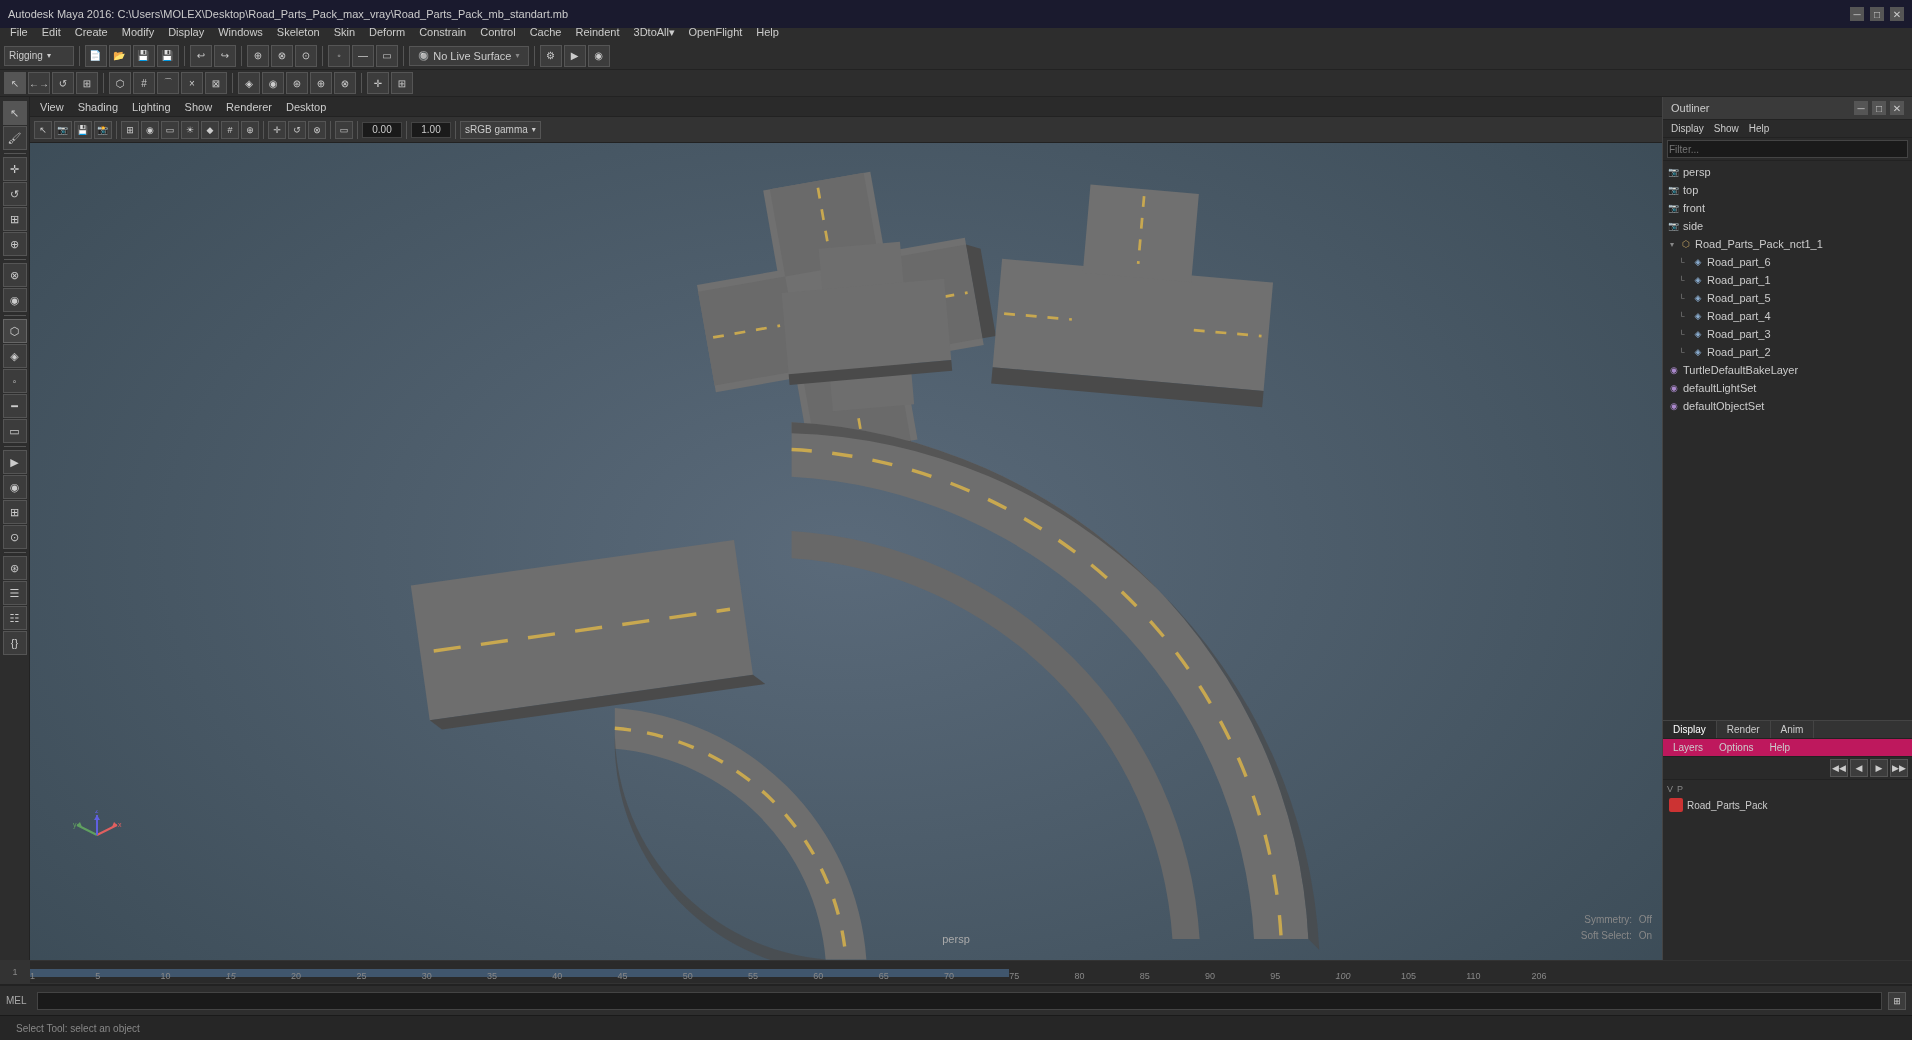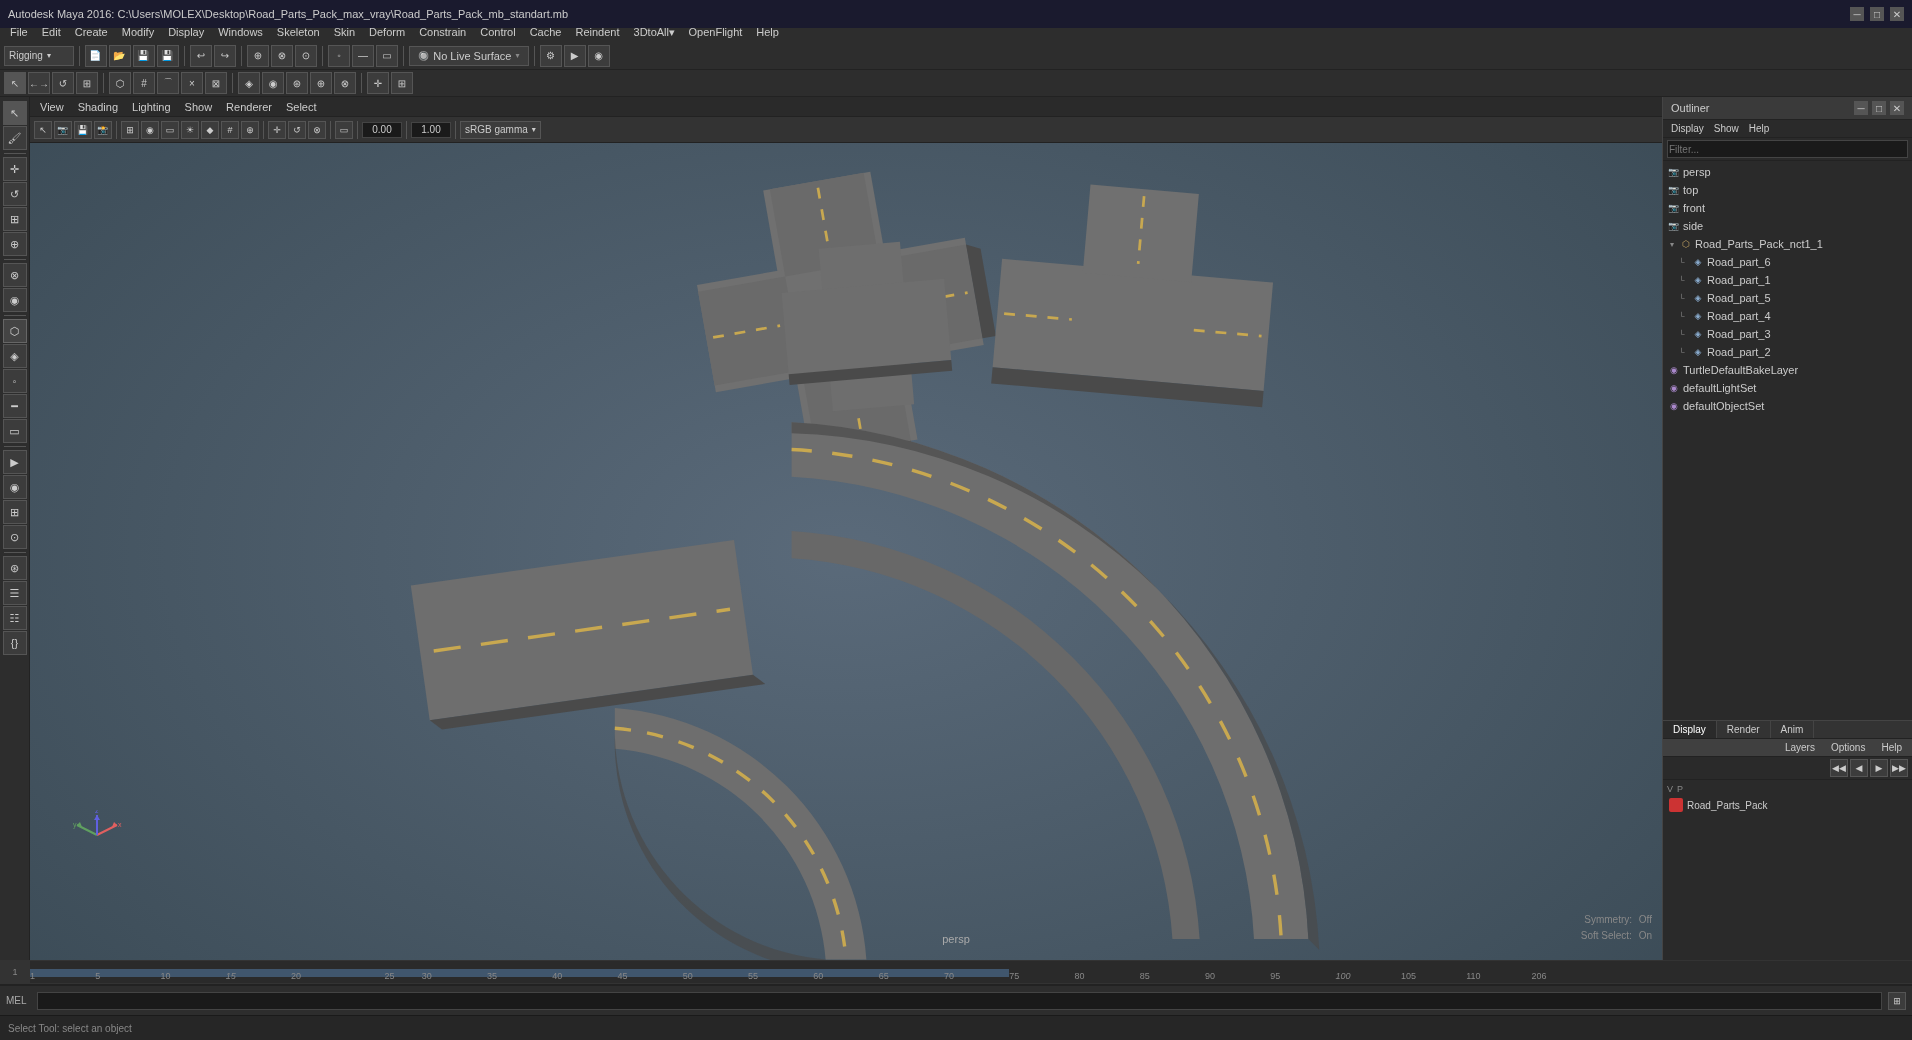--- a/index.html
+++ b/index.html
@@ -344,22 +344,21 @@
     }
     .cb-tab.active {
       background: #2a2a2a;
       color: #fff;
     }
     #cb-sub-tabs {
       display: flex;
       padding: 2px 4px;
       gap: 4px;
       border-bottom: 1px solid #222;
-      background: #404040;
-      justify-content: flex-end;
+      background: #be185d;
     }
     .cb-sub-tab {
       padding: 1px 6px;
       cursor: pointer;
       font-size: 10px;
       color: #ccc;
     }
     #cb-toolbar {
       display: flex;
       justify-content: flex-end;
@@ -473,21 +472,21 @@
     
     #status-bar {
       position: absolute;
       bottom: 0;
       left: 0;
       right: 0;
       height: 25px;
       background: #262626;
       display: flex;
       align-items: center;
-      padding: 0 8px;
+      padding: 0 16px;
       font-size: 10px;
       color: #888;
       border-top: 1px solid #1a1a1a;
     }
 
     
     .vp-separator { width: 1px; height: 18px; background: #555; margin: 0 2px; }
     .vp-btn {
       width: 18px;
       height: 18px;
@@ -674,21 +673,21 @@
   <button class="left-btn">☷</button>
   <button class="left-btn">{}  </button>
 </div>
 
 <div id="viewport-menubar">
   <span class="menu-item">View</span>
   <span class="menu-item">Shading</span>
   <span class="menu-item">Lighting</span>
   <span class="menu-item">Show</span>
   <span class="menu-item">Renderer</span>
-  <span class="menu-item">Select</span>
+  <span class="menu-item">Desktop</span>
 </div>
 
 <div id="viewport-toolbar">
   <button class="vp-btn">↖</button>
   <button class="vp-btn">📷</button>
   <button class="vp-btn">💾</button>
   <button class="vp-btn">📸</button>
   <div class="vp-separator"></div>
   <button class="vp-btn">⊞</button>
   <button class="vp-btn">◉</button>
@@ -958,21 +957,21 @@
   <div style="position:absolute;left:0;top:0;width:30px;height:100%;background:#333;display:flex;align-items:center;justify-content:center;font-size:9px;color:#888;">1</div>
 
   <div id="timeline-content" style="position:absolute;left:30px;right:250px;top:0;height:100%;overflow:hidden;cursor:pointer;">
     <div class="range-bar" style="left:0;right:40%;"></div>
 
     <span style="position:absolute;left:0;bottom:2px;font-size:9px;color:#888;">1</span>
     <span style="position:absolute;left:4%;bottom:2px;font-size:9px;color:#888;">5</span>
     <span style="position:absolute;left:8%;bottom:2px;font-size:9px;color:#888;">10</span>
     <span style="position:absolute;left:12%;bottom:2px;font-size:9px;color:#888;font-style:italic;">15</span>
     <span style="position:absolute;left:16%;bottom:2px;font-size:9px;color:#888;">20</span>
-    <span style="position:absolute;left:20%;bottom:2px;font-size:9px;color:#888;margin-left:28px;">25</span>
+    <span style="position:absolute;left:20%;bottom:2px;font-size:9px;color:#888;">25</span>
     <span style="position:absolute;left:24%;bottom:2px;font-size:9px;color:#888;">30</span>
     <span style="position:absolute;left:28%;bottom:2px;font-size:9px;color:#888;">35</span>
     <span style="position:absolute;left:32%;bottom:2px;font-size:9px;color:#888;">40</span>
     <span style="position:absolute;left:36%;bottom:2px;font-size:9px;color:#888;">45</span>
     <span style="position:absolute;left:40%;bottom:2px;font-size:9px;color:#888;">50</span>
     <span style="position:absolute;left:44%;bottom:2px;font-size:9px;color:#888;">55</span>
     <span style="position:absolute;left:48%;bottom:2px;font-size:9px;color:#888;">60</span>
     <span style="position:absolute;left:52%;bottom:2px;font-size:9px;color:#888;">65</span>
     <span style="position:absolute;left:56%;bottom:2px;font-size:9px;color:#888;">70</span>
     <span style="position:absolute;left:60%;bottom:2px;font-size:9px;color:#888;">75</span>

